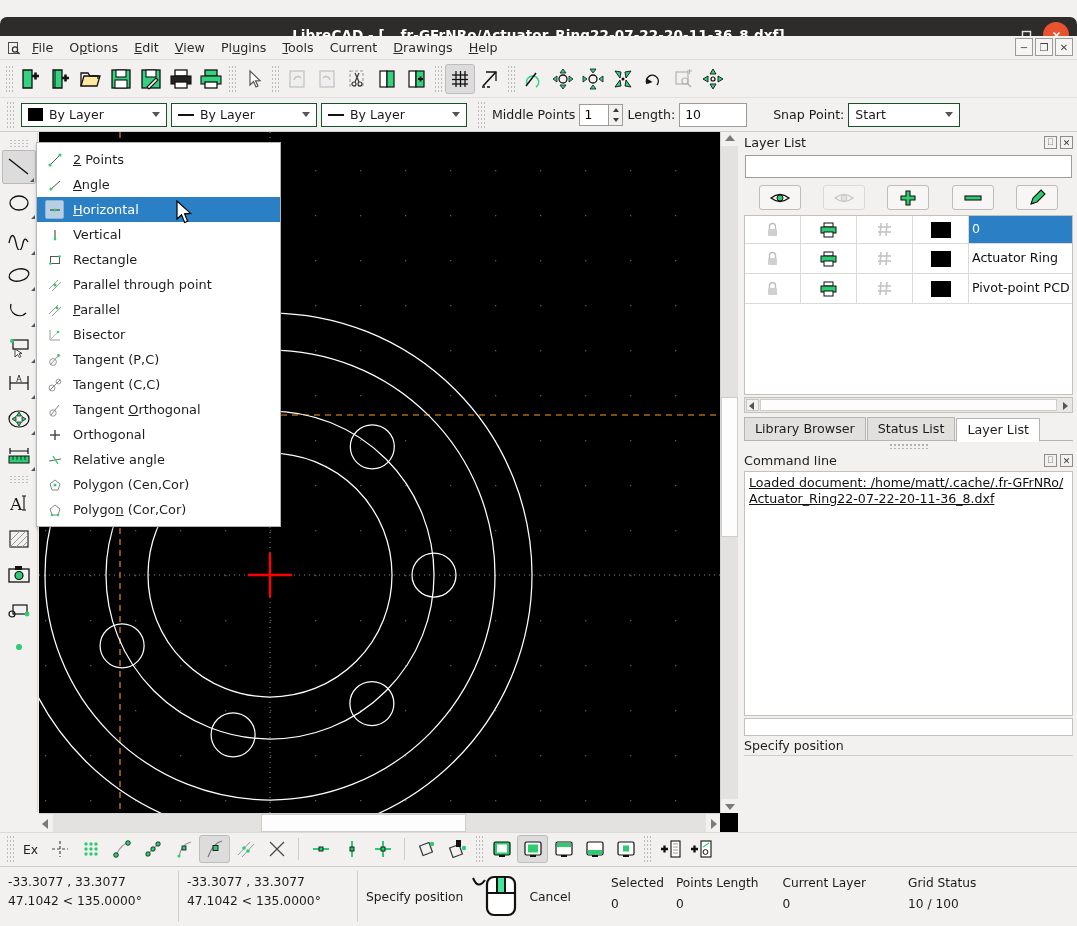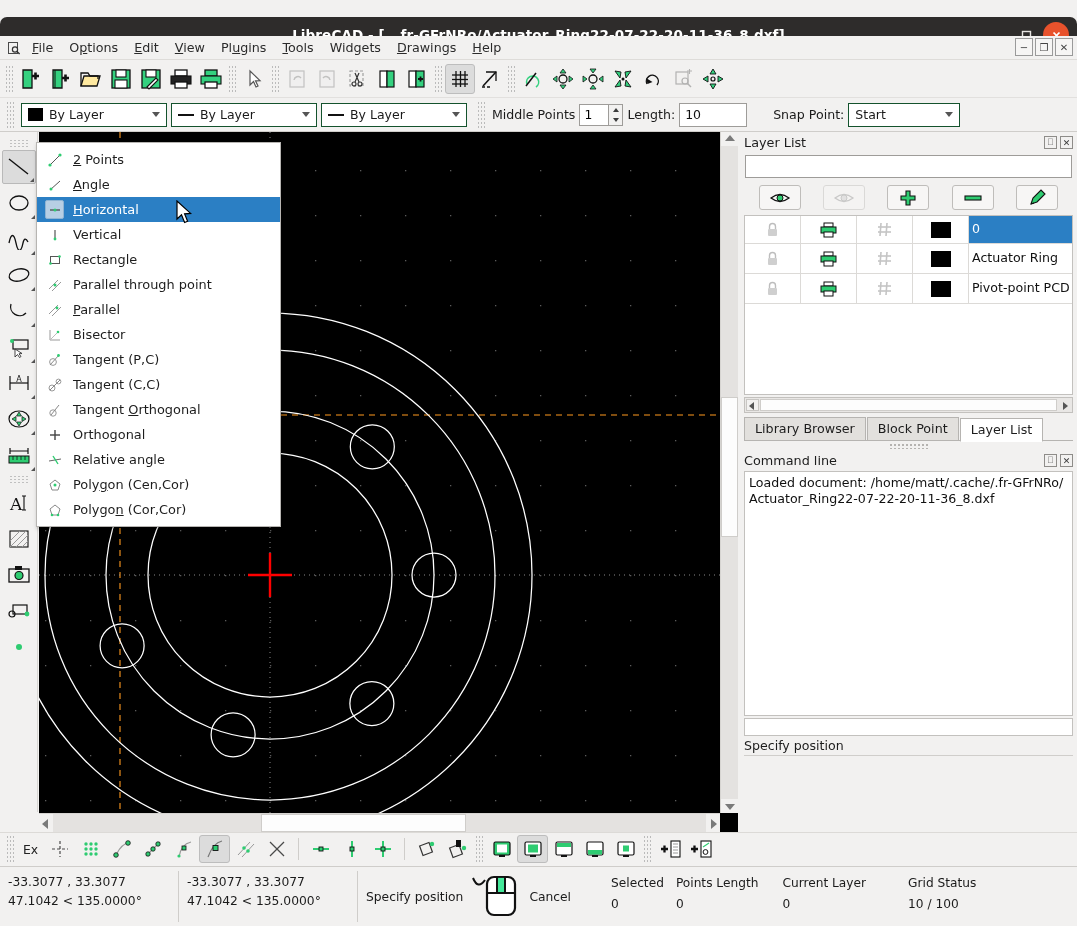--- a/index.html
+++ b/index.html
@@ -153,21 +153,21 @@
   .hsb2 { margin: 2px 4px 0 4px; height: 16px; background:#e9e7e5; border:1px solid #c3c1be;
           position: relative; }
   .tabsrow { display: flex; align-items: flex-start; margin: 4px 4px 0 4px; height: 24px;
              border-bottom: 1px solid #b6b4b1; }
   .tab { padding: 3px 10px 4px 10px; font-size: 12.7px; background: #e2e0dd;
          border: 1px solid #b6b4b1; border-bottom: none; color: #1d1d1d; margin-right: 1px;}
   .tab.active { background: #ffffff; border-bottom: 1px solid #fff; position: relative; top: 1px; }
   .grip { height: 6px; margin: 2px auto 0; width: 40px;
           background-image: radial-gradient(#b5b3b0 1px, transparent 1px); background-size: 4px 4px;}
   .cmdbox { margin: 0 4px; border: 1px solid #c3c1be; background: #fff; height: 245px;
-            padding: 3px 4px; font-size: 12.6px; color: #111; line-height: 1.25; word-break: break-all;}
+            padding: 3px 4px; font-size: 12.6px; color: #111; line-height: 1.25; word-break: break-all; text-decoration: underline;}
   .cmdinput { margin: 2px 4px 0 4px; border: 1px solid #c3c1be; background: #fff; height: 18px; }
   .cmdstatus { margin: 2px 4px 0 4px; font-size: 12.6px; color: #1d1d1d; border-bottom: 1px solid #d0cecb;
                padding-bottom: 2px;}
 
   
   .bottombar { position: absolute; left: 0; top: 832px; width: 1077px; height: 33px;
                background: #f2f1f0; border-top: 1px solid #dcdad7; display: flex;
                align-items: center; padding-left: 4px; }
   .bbtn { width: 31px; height: 28px; display:flex; align-items:center; justify-content:center; border-radius:3px;}
   .bbtn.active { background: #dcdcdc; border: 1px solid #bdbdbd; }
@@ -218,21 +218,21 @@
         <circle cx="8" cy="8.5" r="2.6" fill="none" stroke="#333" stroke-width="1.2"></circle>
         <line x1="10" y1="10.6" x2="12.6" y2="13" stroke="#333" stroke-width="1.4"></line>
       </svg>
     </div>
     <div class="menuitem"><u>F</u><span title="File">ile</span></div>
     <div class="menuitem">O<u>p</u>tions</div>
     <div class="menuitem"><u>E</u>dit</div>
     <div class="menuitem"><u>V</u>iew</div>
     <div class="menuitem">Pl<u>u</u>gins</div>
     <div class="menuitem"><u>T</u>ools</div>
-    <div class="menuitem">Widgets</div>
+    <div class="menuitem">Current</div>
     <div class="menuitem"><u>D</u>rawings</div>
     <div class="menuitem"><u>H</u>elp</div>
     <div class="menu-right">
       <div class="mdi-btn">−</div>
       <div class="mdi-btn">❐</div>
       <div class="mdi-btn">✕</div>
     </div>
   </div>
 
   <div class="toolbar1">
@@ -1125,21 +1125,21 @@
 
     <div class="hsb2">
       <div style="position:absolute;left:1px;top:1px;width:13px;height:12px;background:#f2f1f0;border:1px solid #c8c6c3;"></div>
       <div style="position:absolute;left:4px;top:4px;width:0;height:0;border-top:4px solid transparent;border-bottom:4px solid transparent;border-right:5px solid #555;"></div>
       <div style="position:absolute;left:15px;top:1px;width:297px;height:12px;background:#fdfdfd;border:1px solid #cfcdca;"></div>
       <div style="position:absolute;right:4px;top:4px;width:0;height:0;border-top:4px solid transparent;border-bottom:4px solid transparent;border-left:5px solid #555;"></div>
     </div>
 
     <div class="tabsrow">
       <div class="tab">Library Browser</div>
-      <div class="tab">Block Point</div>
+      <div class="tab">Status List</div>
       <div class="tab active">Layer List</div>
     </div>
 
     <div class="grip"></div>
 
     <div class="dock-title" style="margin-top:1px">
       <span>Command line</span>
       <span class="btns">
         <span class="db">⎕</span>
         <span class="db">✕</span>

